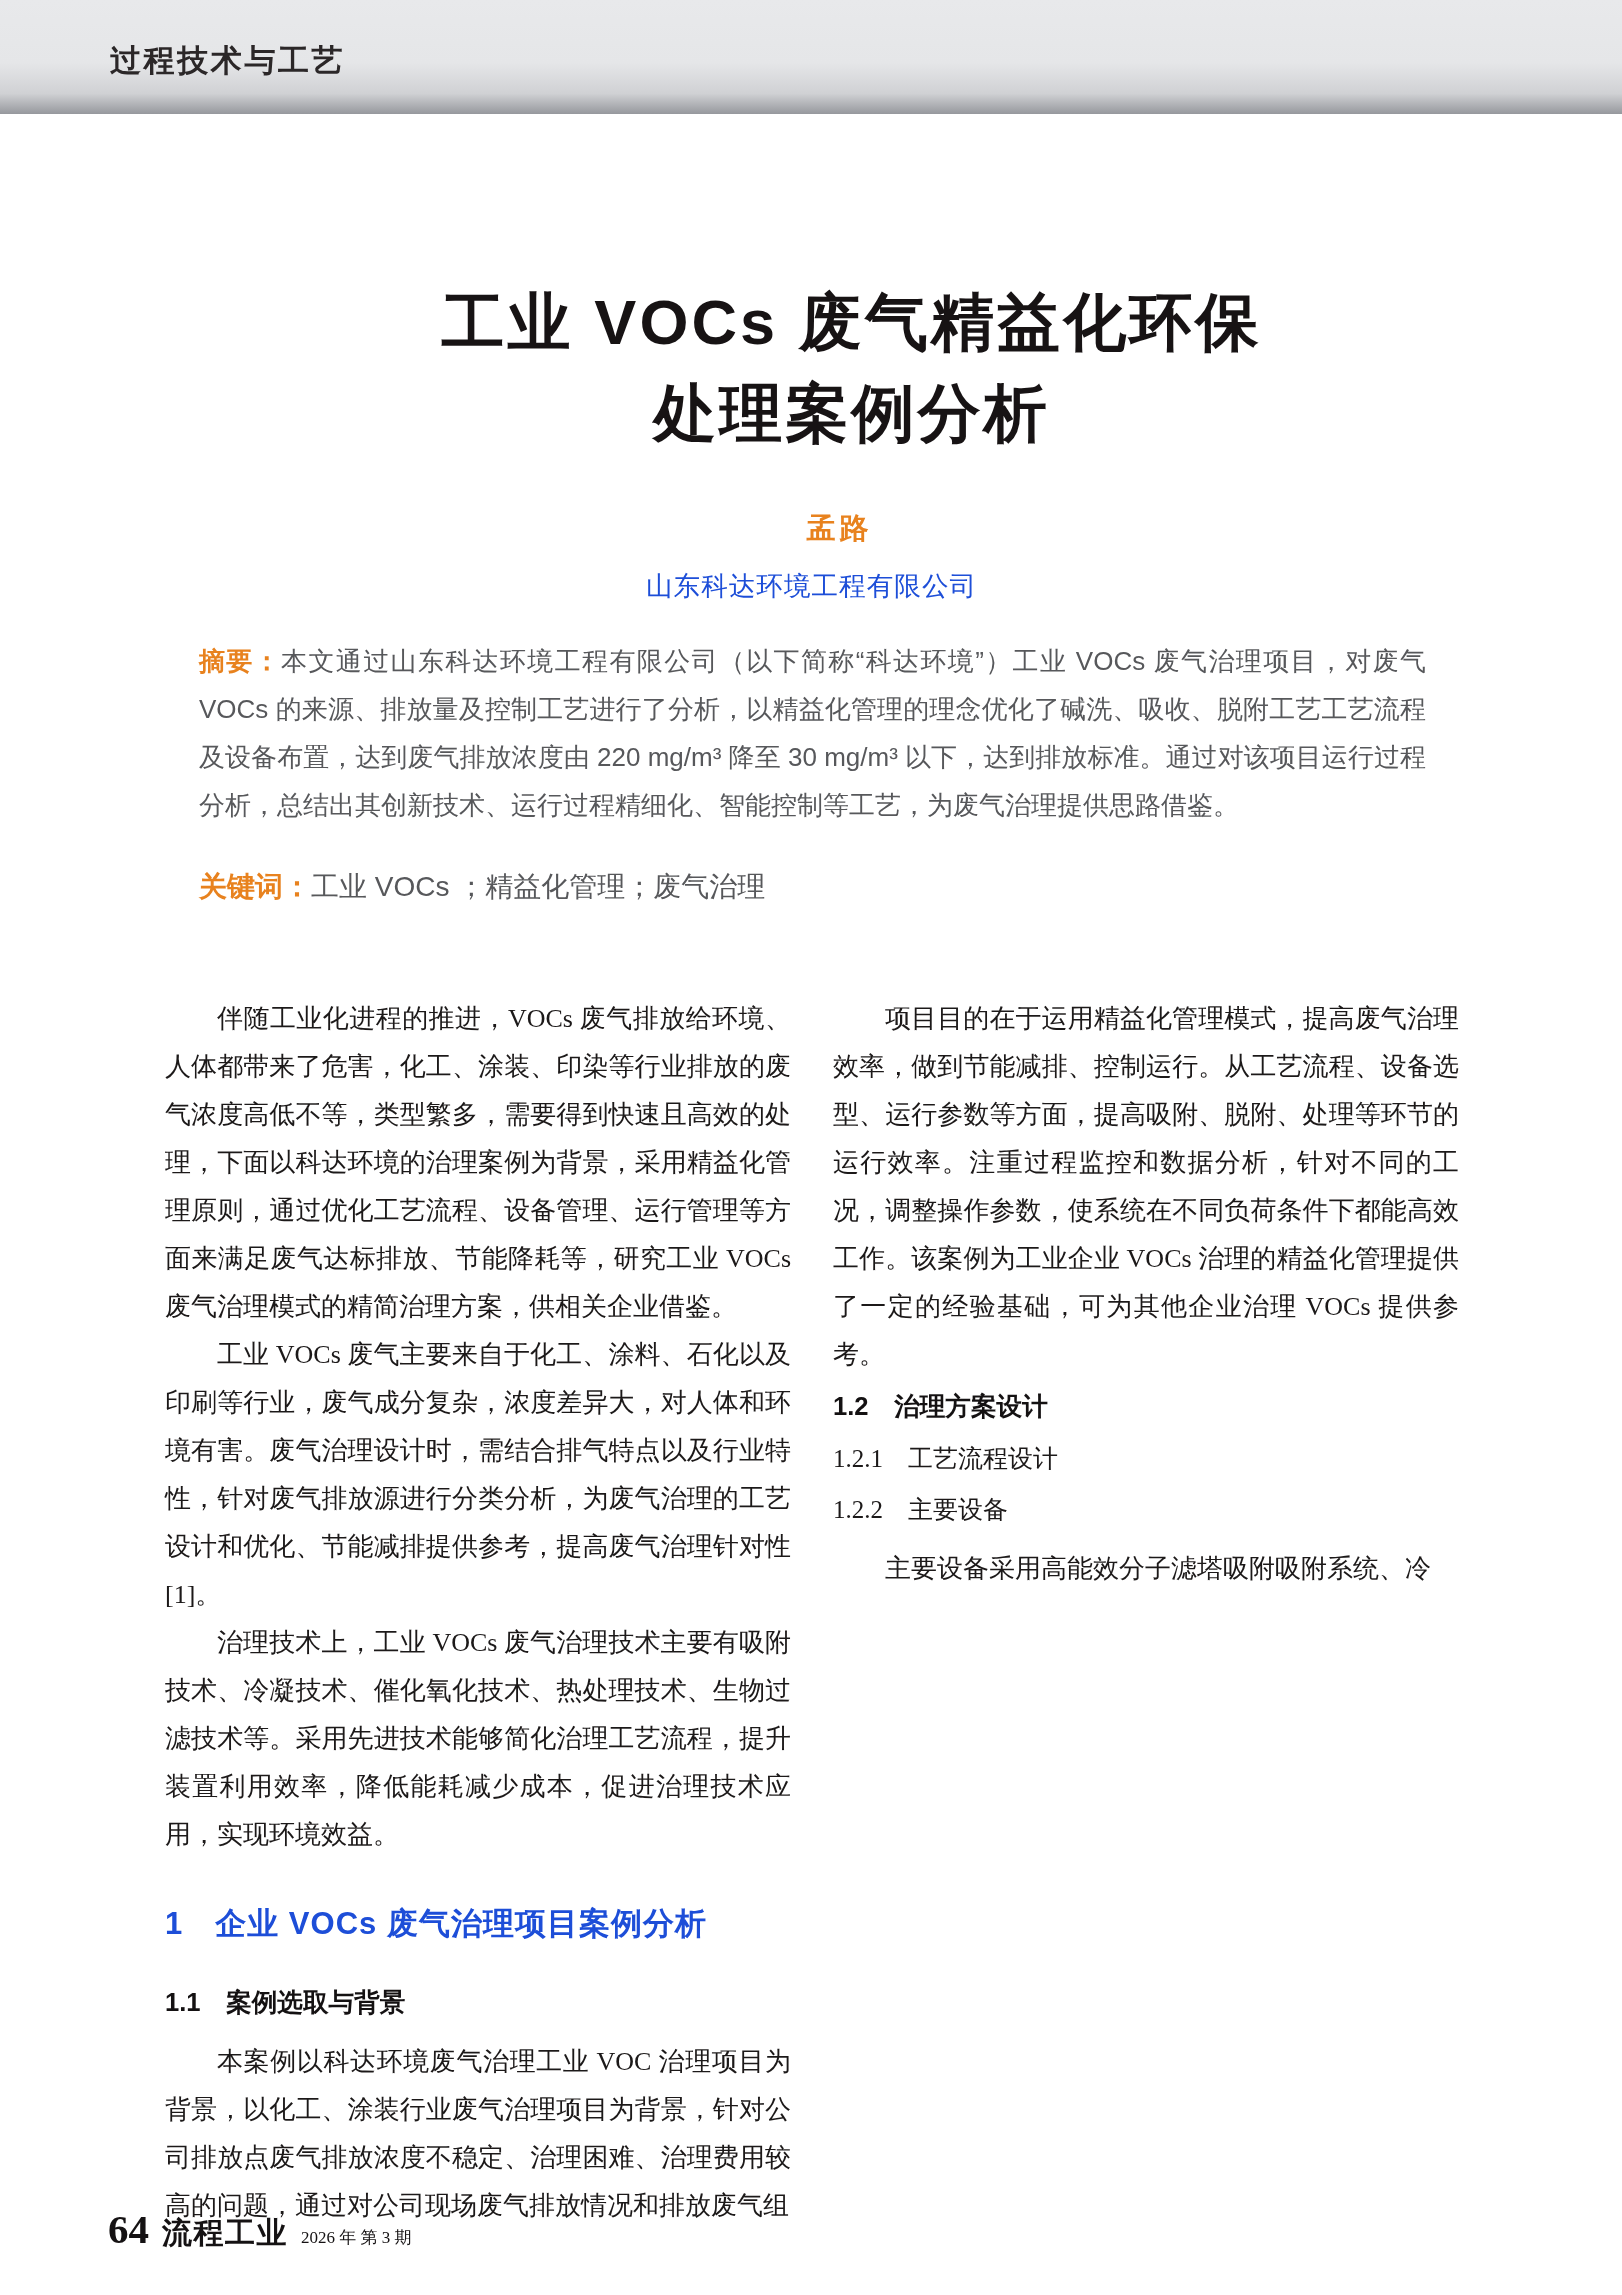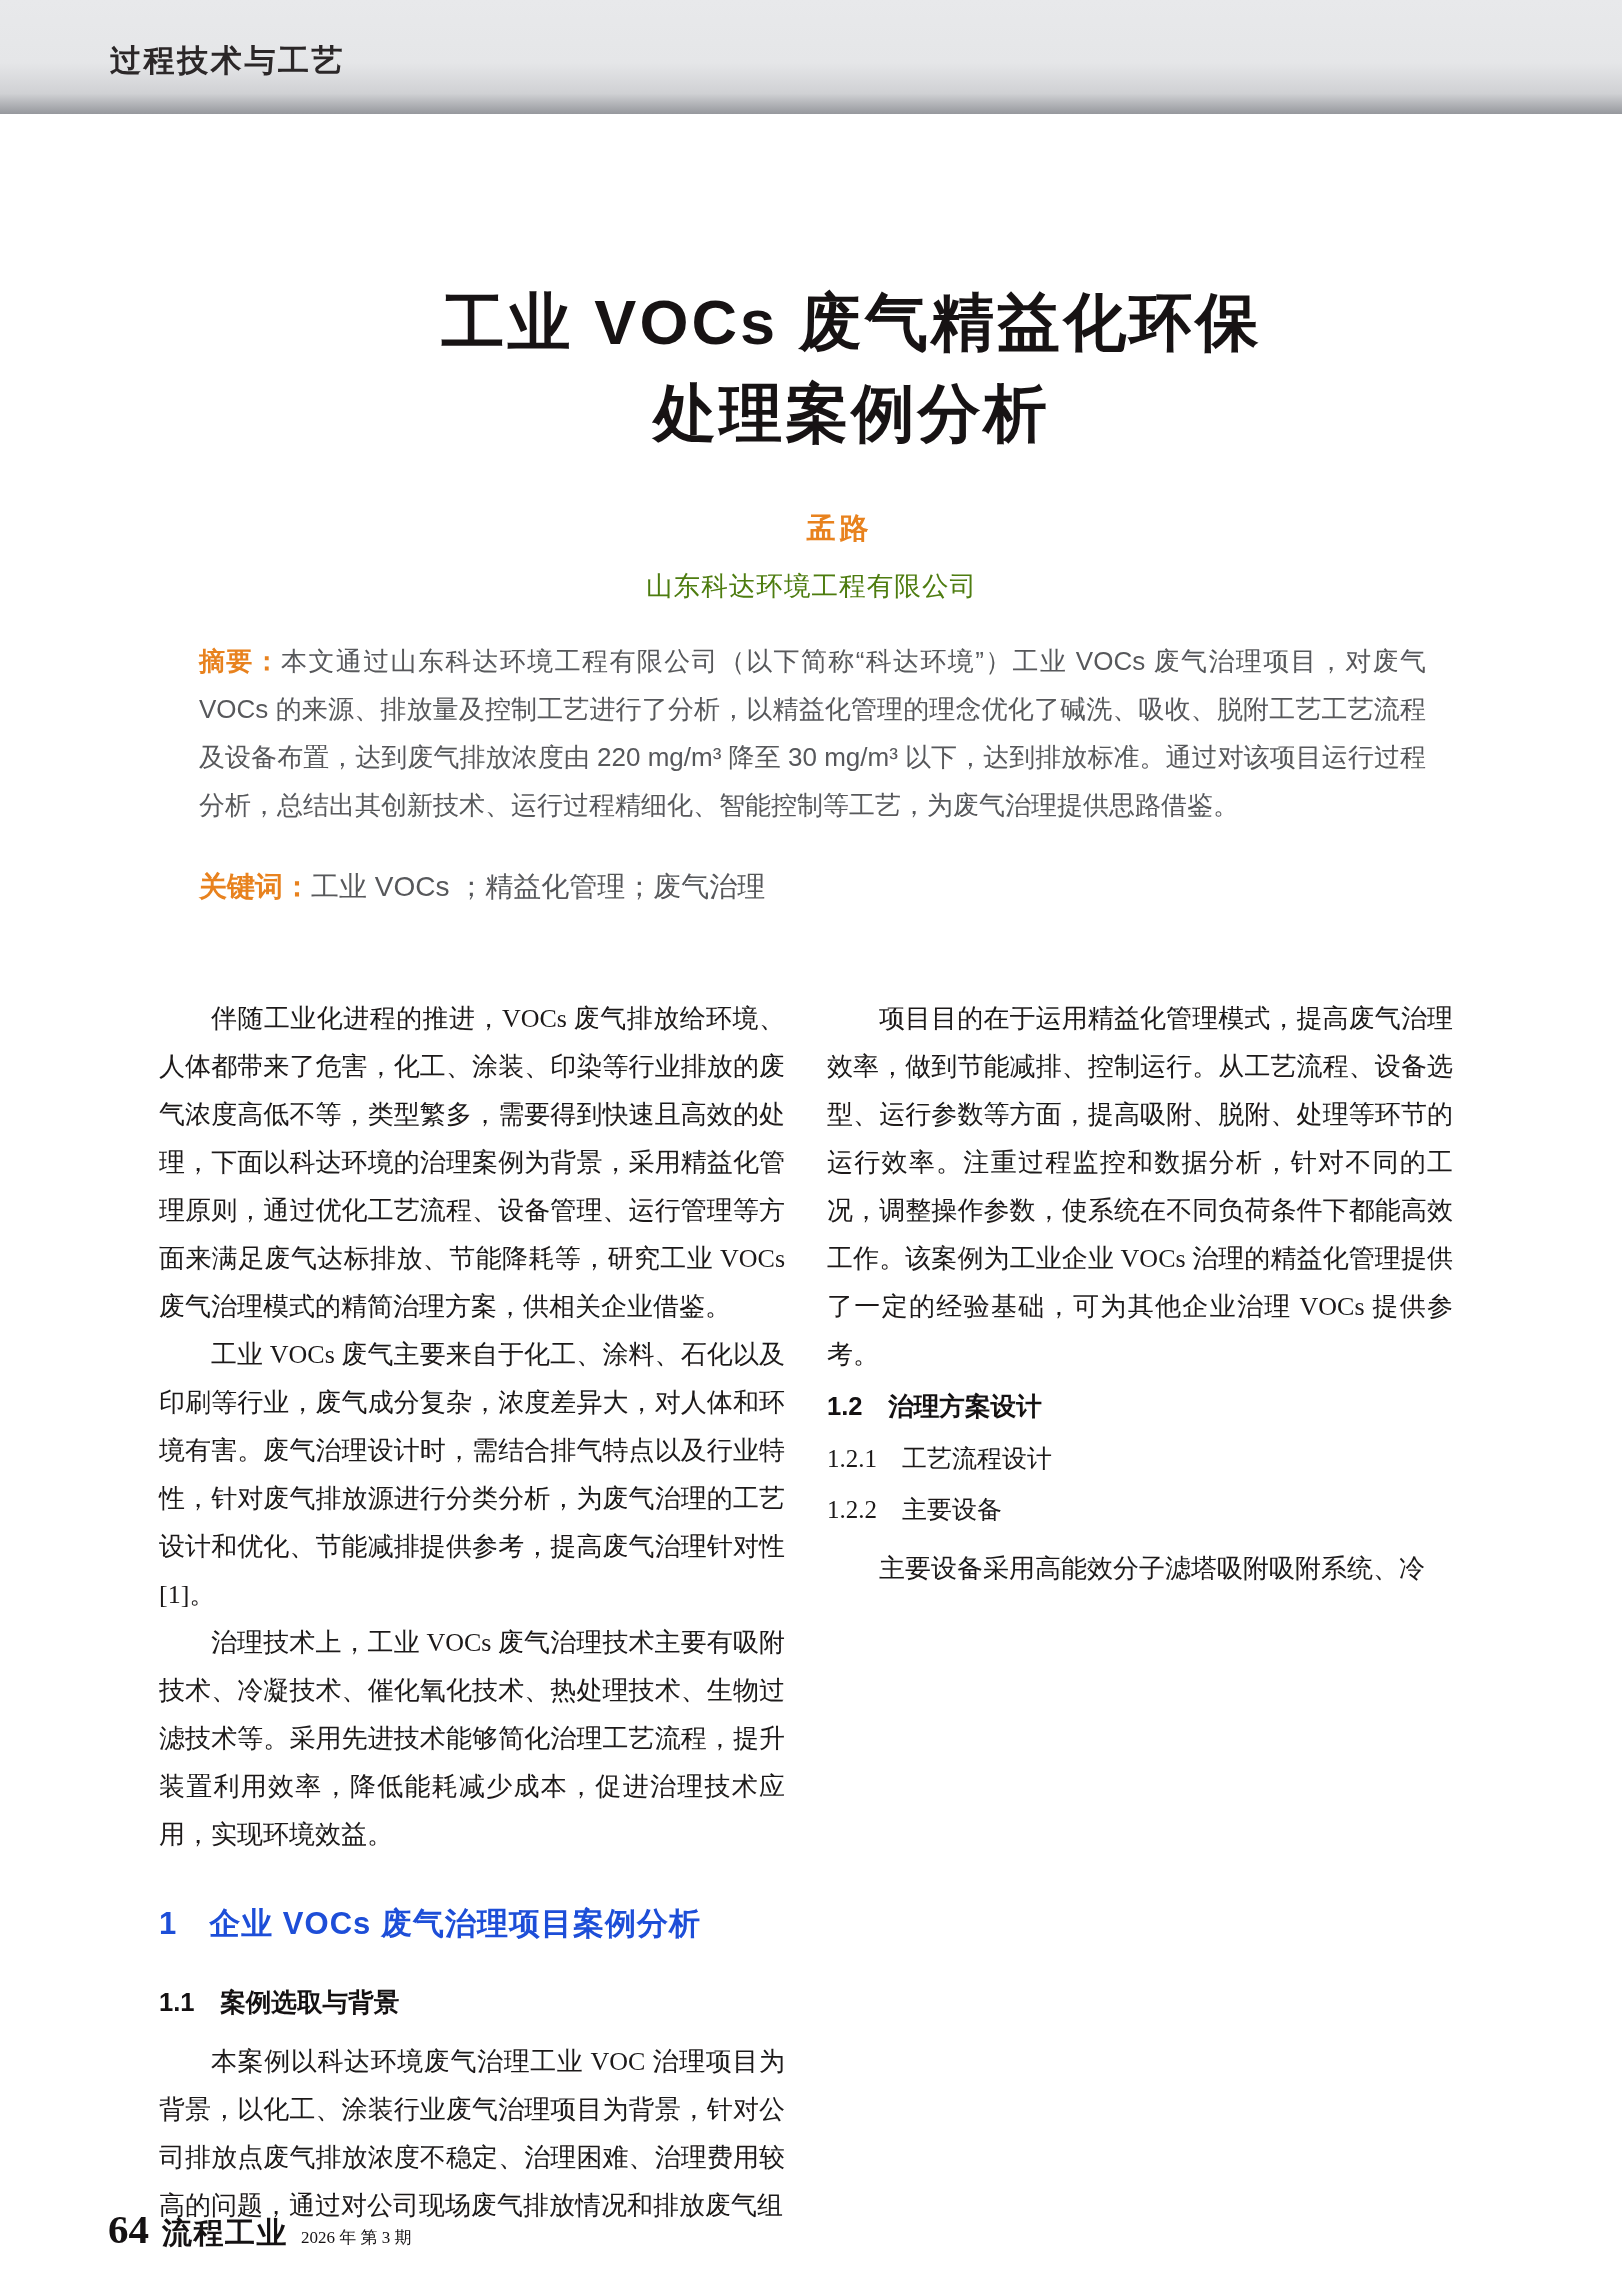--- a/index.html
+++ b/index.html
@@ -26,39 +26,39 @@
     font-family:"Liberation Sans",sans-serif; font-weight:bold;
     font-size:63px; line-height:91px; color:#171314; letter-spacing:3.1px;padding-left:40px;
   }
   .author {
     position:absolute; left:0; top:509px; width:1623px; text-align:center;
     font-family:"Liberation Sans",sans-serif; font-weight:bold;
     font-size:29px; color:#e8821e; letter-spacing:4.1px;margin-left:28px;
   }
   .affil {
     position:absolute; left:0; top:568px; width:1623px; text-align:center;
-    font-family:Liberation Mono, monospace; font-size:26.6px; color:#4d7c0f; letter-spacing:1px;
+    font-family:Liberation Mono, monospace; font-size:26.6px; color:#1d4ed8; letter-spacing:1px;
   }
 
   
   .abstract {
     position:absolute; left:199px; top:637px; width:1227px;
     font-family:"Liberation Sans",sans-serif; font-size:26px; line-height:48px;
     color:#57585b; text-align:justify;
   }
   .orange-label { color:#e8821e; font-weight:bold; }
   .keywords {
     position:absolute; left:199px; top:869px; width:1227px;
     font-family:"Liberation Sans",sans-serif; font-size:28px; line-height:36px; color:#57585b;
   }
 
   
   .cols {
     position:absolute; left:159px; top:995px; width:1306px;
-    display:flex; gap:42px;
+    display:flex; gap:42px;justify-content:center;
   }
   .col {
     width:626px; font-family:"Liberation Serif",serif;
     font-size:26px; line-height:48px; text-align:justify; color:#1c1919;
   }
   .col p { margin:0; text-indent:2em; }
   .col p.cont { text-indent:0; }
   .sec-h1 {
     font-family:Liberation Sans, sans-serif; font-weight:bold;
     font-size:31px; line-height:37px; color:#1d4ed8; letter-spacing:1px;

